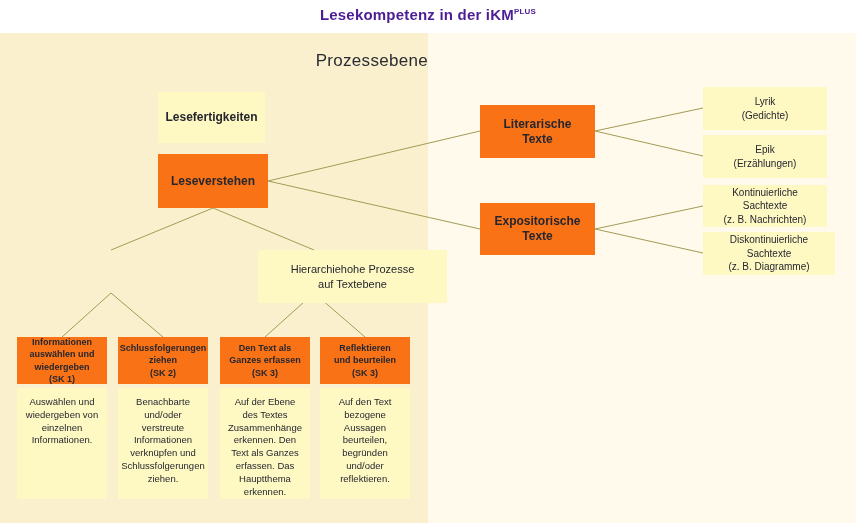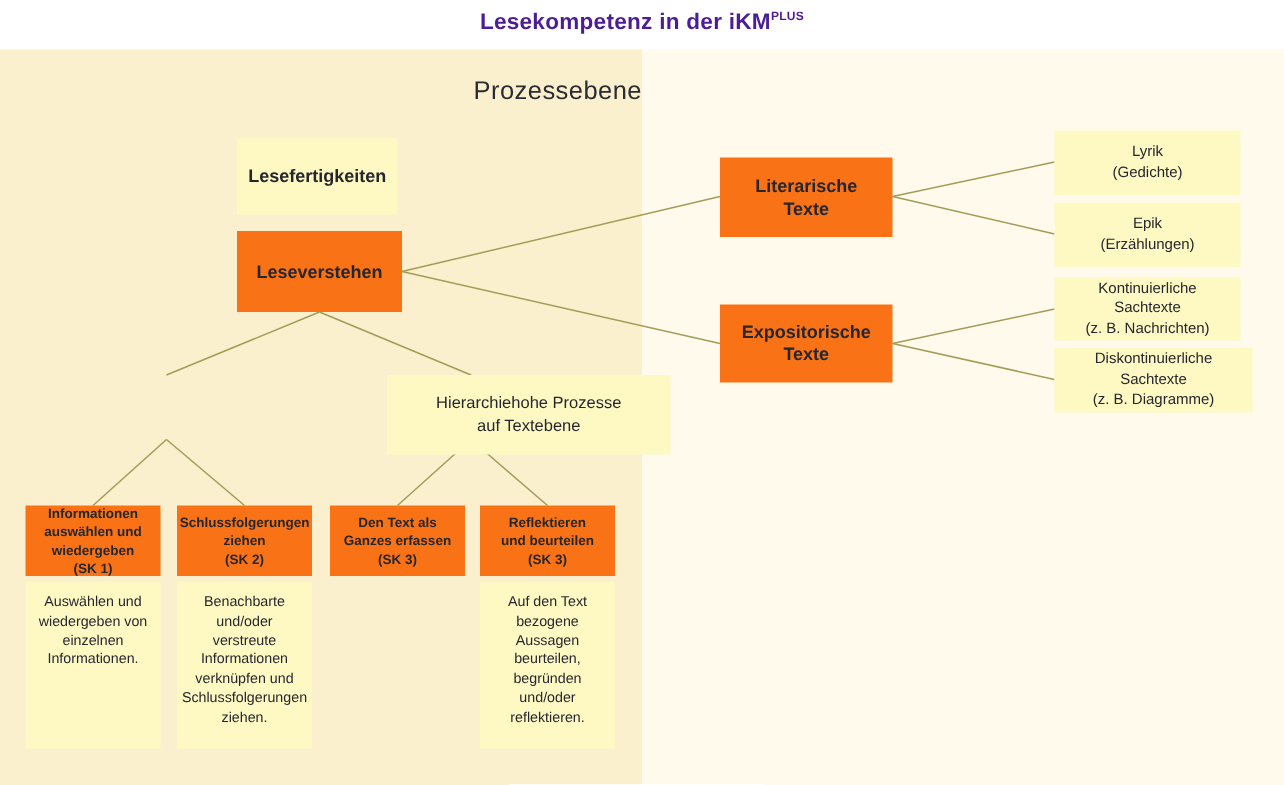--- a/index.html
+++ b/index.html
@@ -91,20 +91,28 @@
 wiedergeben von
 einzelnen
 Informationen.</div>
   <div class="box light lbl-desc" style="left:118px; top:388px; width:90px; height:111px;">Benachbarte
 und/oder
 verstreute
 Informationen
 verknüpfen und
 Schlussfolgerungen
 ziehen.</div>
+  <div class="box light lbl-desc" style="left:220px; top:388px; width:90px; height:111px;">Auf der Ebene
+des Textes
+Zusammenhänge
+erkennen. Den
+Text als Ganzes
+erfassen. Das
+Hauptthema
+erkennen.</div>
   <div class="box light lbl-desc" style="left:320px; top:388px; width:90px; height:111px;">Auf den Text
 bezogene
 Aussagen
 beurteilen,
 begründen
 und/oder
 reflektieren.</div>
 
   <div class="box bright lbl-main" style="left:480px; top:105px; width:115px; height:53px;">Literarische
 Texte</div>

